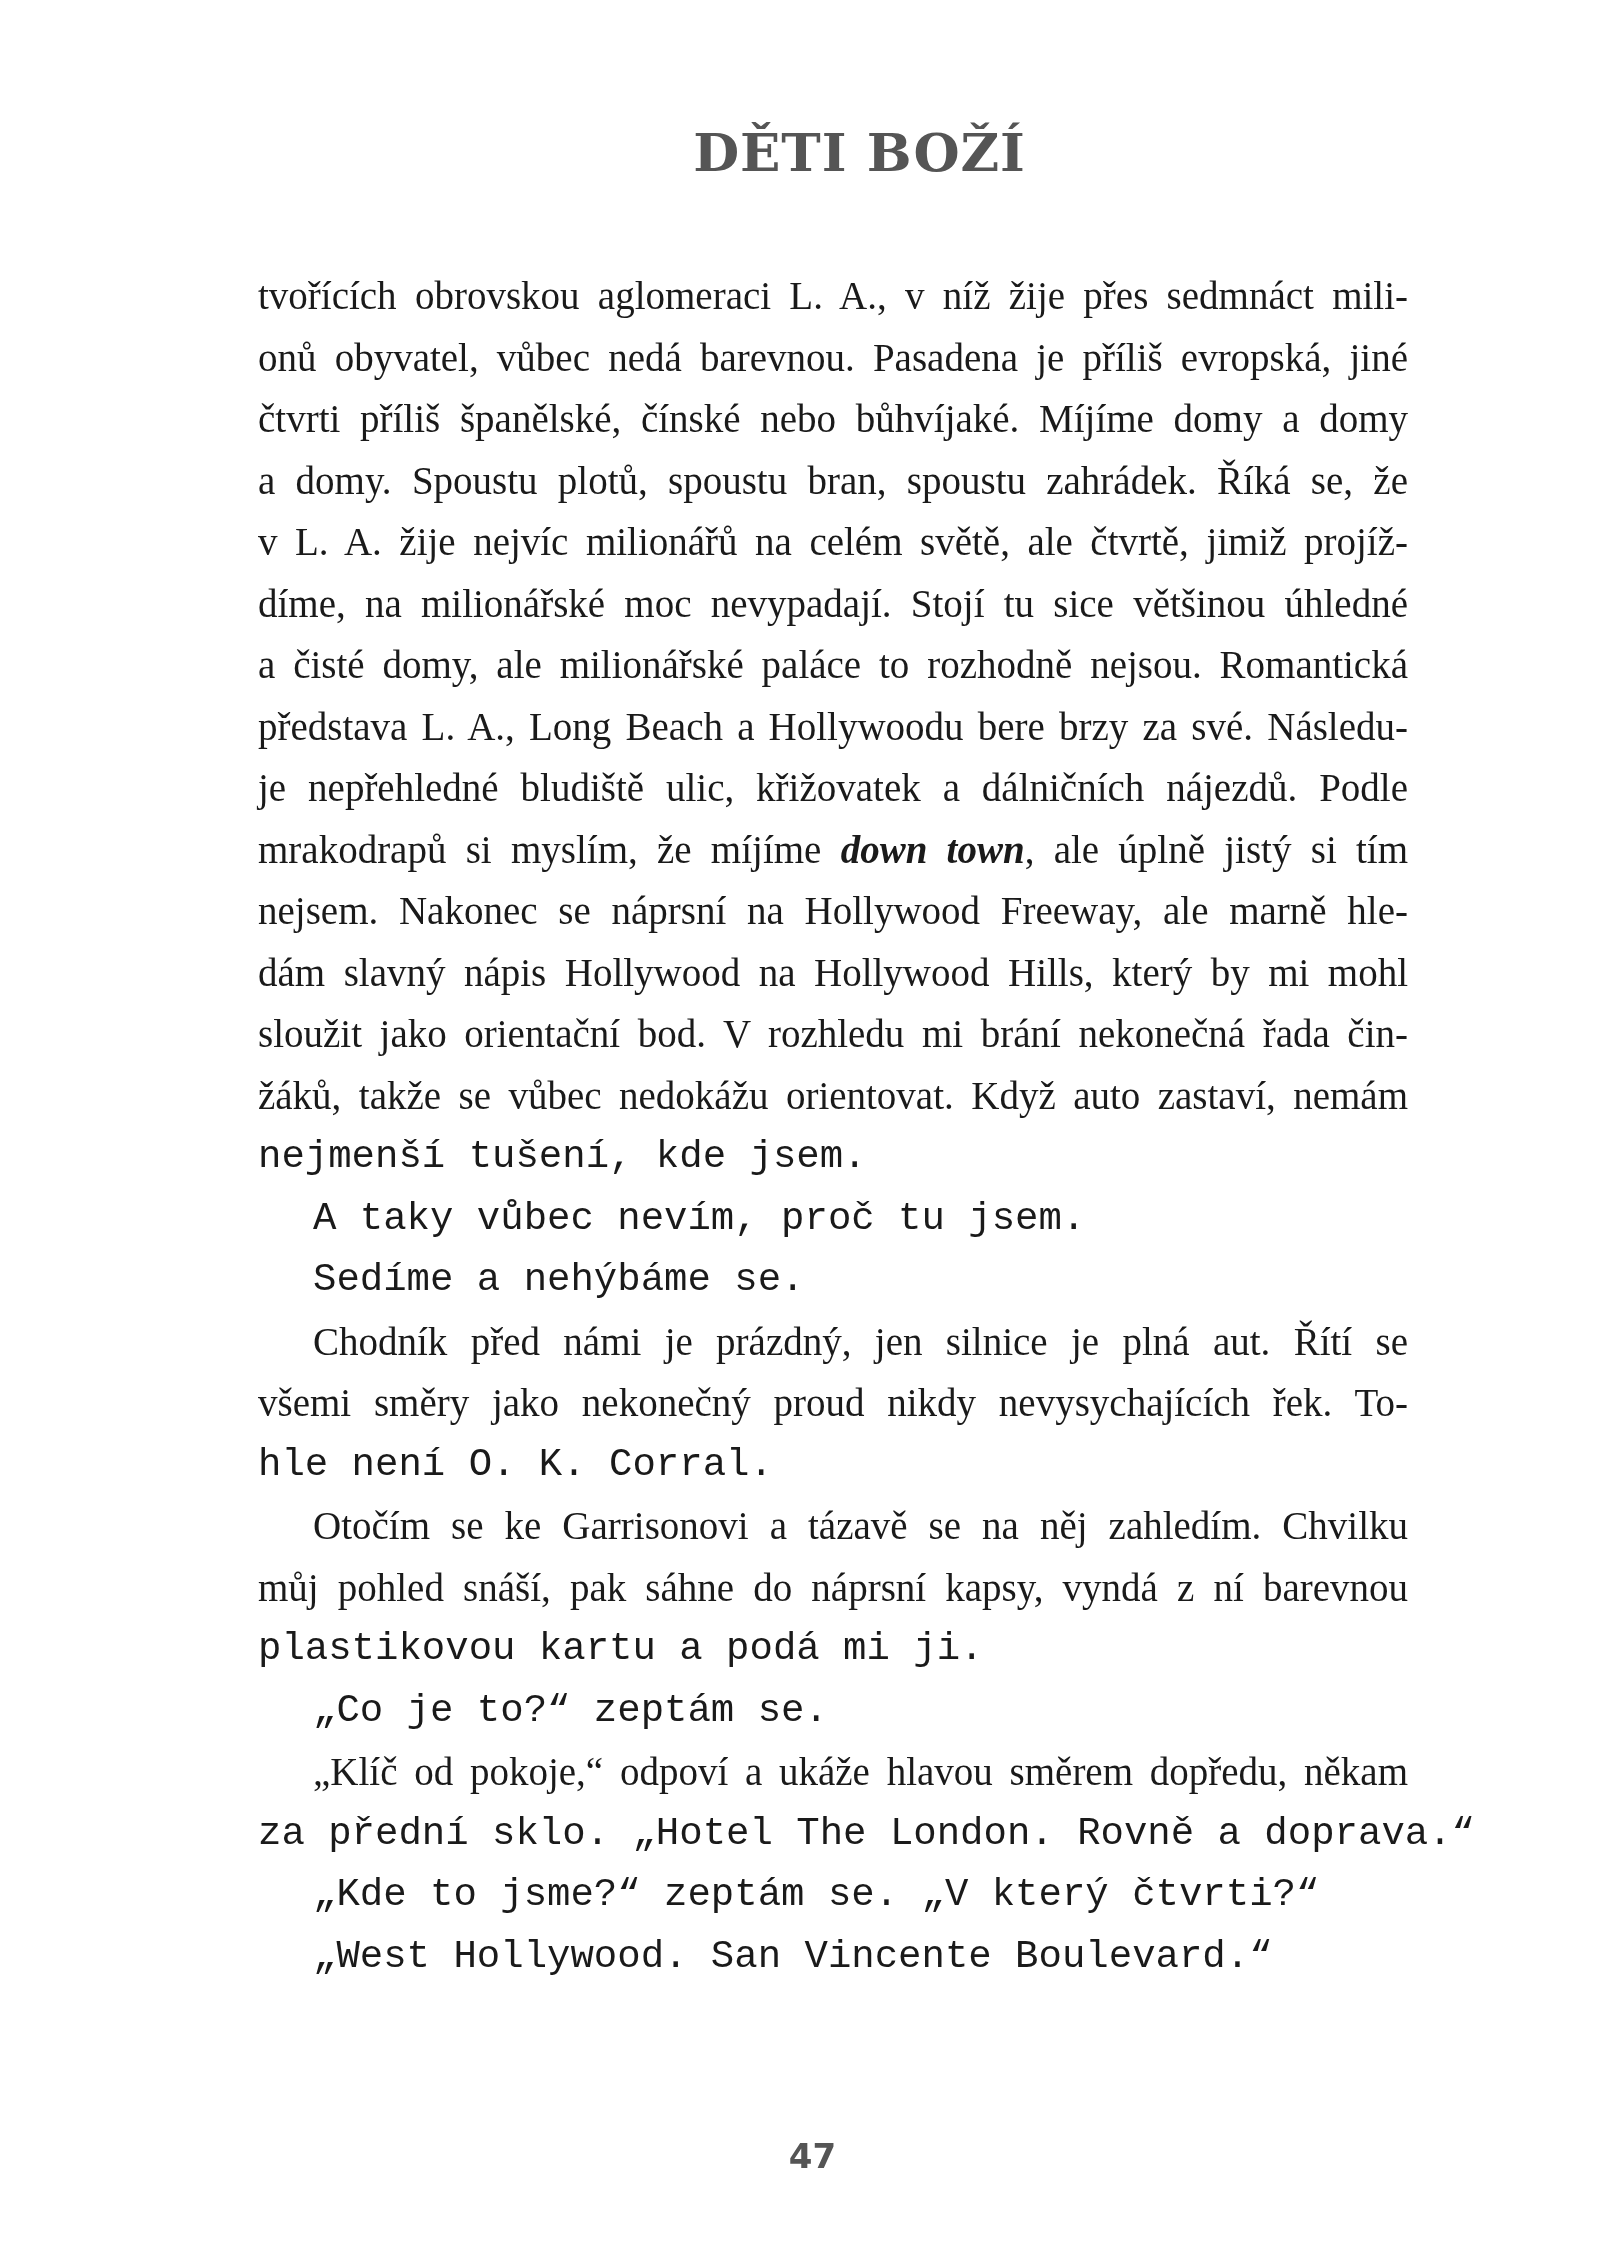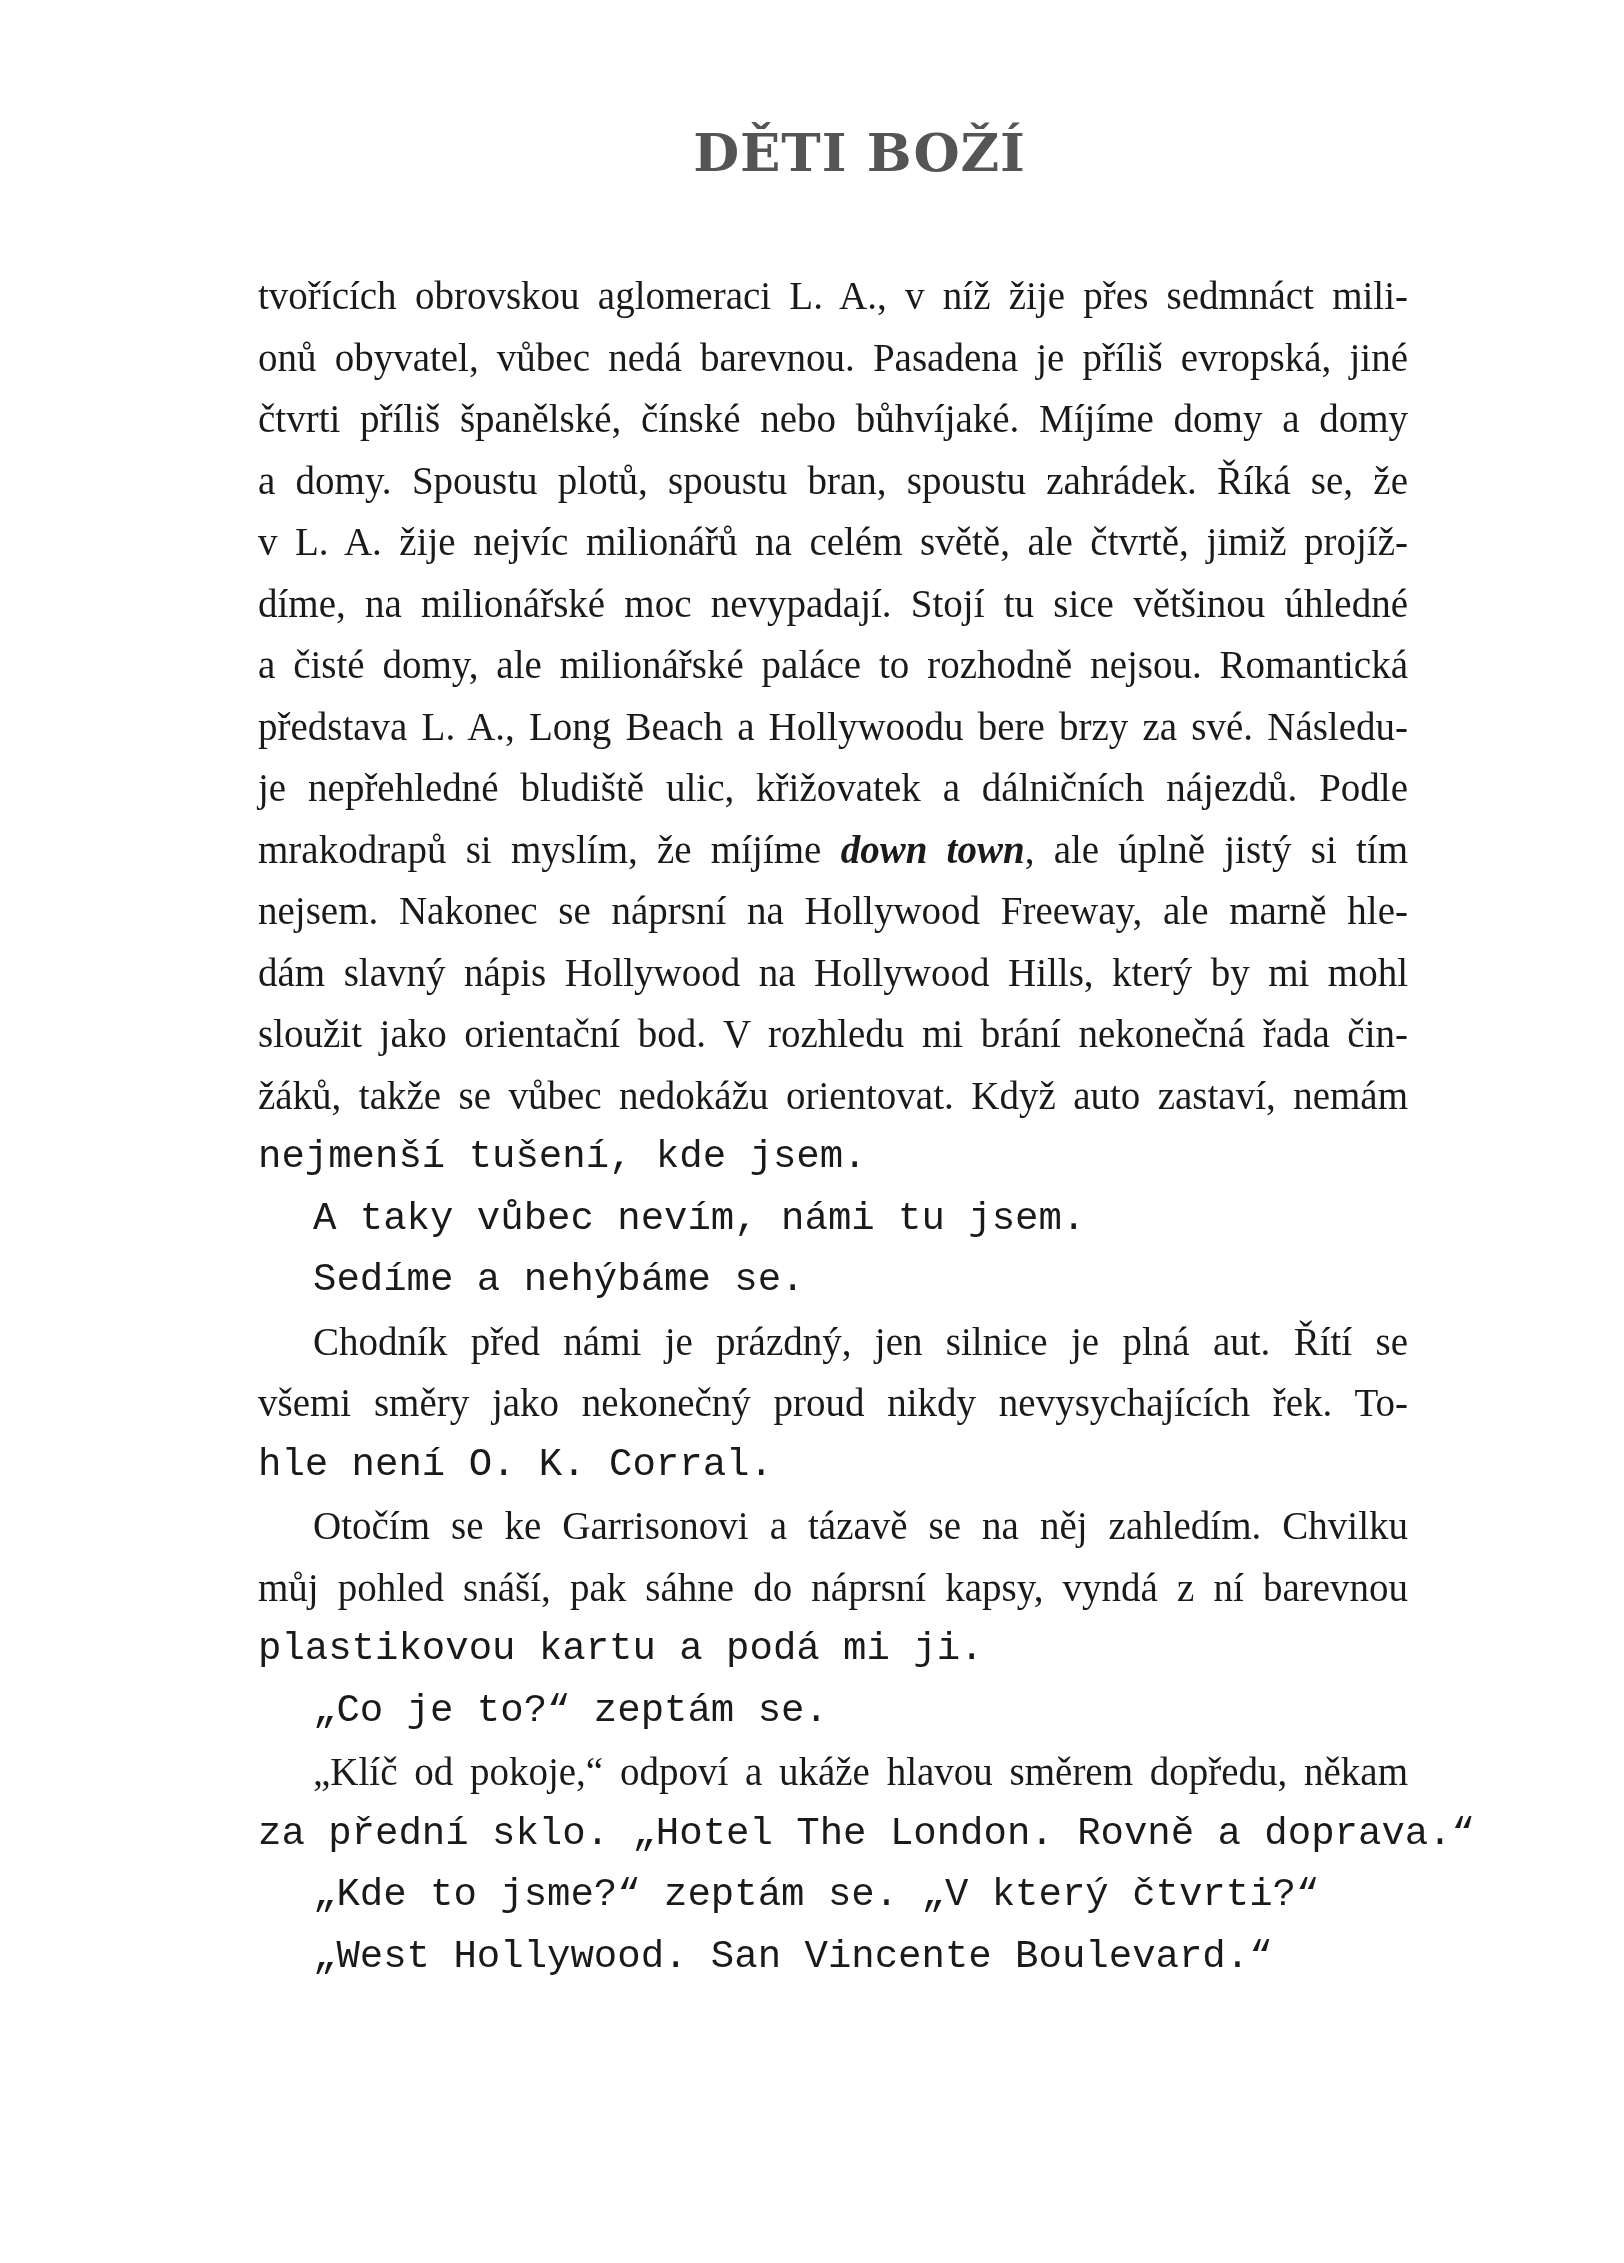--- a/index.html
+++ b/index.html
@@ -95,29 +95,30 @@
     <div class="line" style="top:308px">díme, na milionářské moc nevypadají. Stojí tu sice většinou úhledné</div>
     <div class="line" style="top:369px">a čisté domy, ale milionářské paláce to rozhodně nejsou. Romantická</div>
     <div class="line" style="top:431px">představa L. A., Long Beach a Hollywoodu bere brzy za své. Následu-</div>
     <div class="line" style="top:492px">je nepřehledné bludiště ulic, křižovatek a dálničních nájezdů. Podle</div>
     <div class="line" style="top:554px"><span>mrakodrapů si myslím, že míjíme </span><em>down town</em><span>, ale úplně jistý si tím</span></div>
     <div class="line" style="top:615px">nejsem. Nakonec se náprsní na Hollywood Freeway, ale marně hle-</div>
     <div class="line" style="top:677px">dám slavný nápis Hollywood na Hollywood Hills, který by mi mohl</div>
     <div class="line" style="top:738px">sloužit jako orientační bod. V rozhledu mi brání nekonečná řada čin-</div>
     <div class="line" style="top:800px">žáků, takže se vůbec nedokážu orientovat. Když auto zastaví, nemám</div>
     <div class="line last" style="top:861px">nejmenší tušení, kde jsem.</div>
-    <div class="line indent last" style="top:923px">A taky vůbec nevím, námi tu jsem.</div>
+    <div class="line indent last" style="top:923px">A taky vůbec nevím, proč tu jsem.</div>
     <div class="line indent last" style="top:984px">Sedíme a nehýbáme se.</div>
     <div class="line indent" style="top:1046px">Chodník před námi je prázdný, jen silnice je plná aut. Řítí se</div>
     <div class="line" style="top:1107px">všemi směry jako nekonečný proud nikdy nevysychajících řek. To-</div>
     <div class="line last" style="top:1169px">hle není O. K. Corral.</div>
     <div class="line indent" style="top:1230px">Otočím se ke Garrisonovi a tázavě se na něj zahledím. Chvilku</div>
     <div class="line" style="top:1292px">můj pohled snáší, pak sáhne do náprsní kapsy, vyndá z ní barevnou</div>
     <div class="line last" style="top:1353px">plastikovou kartu a podá mi ji.</div>
     <div class="line indent last" style="top:1415px">„Co je to?“ zeptám se.</div>
     <div class="line indent" style="top:1476px">„Klíč od pokoje,“ odpoví a ukáže hlavou směrem dopředu, někam</div>
     <div class="line last" style="top:1538px">za přední sklo. „Hotel The London. Rovně a doprava.“</div>
     <div class="line indent last" style="top:1599px">„Kde to jsme?“ zeptám se. „V který čtvrti?“</div>
     <div class="line indent last" style="top:1661px">„West Hollywood. San Vincente Boulevard.“</div>
   </div>
 
+  <div class="page-number">47</div>
 </div>
 
 
 </body></html>

